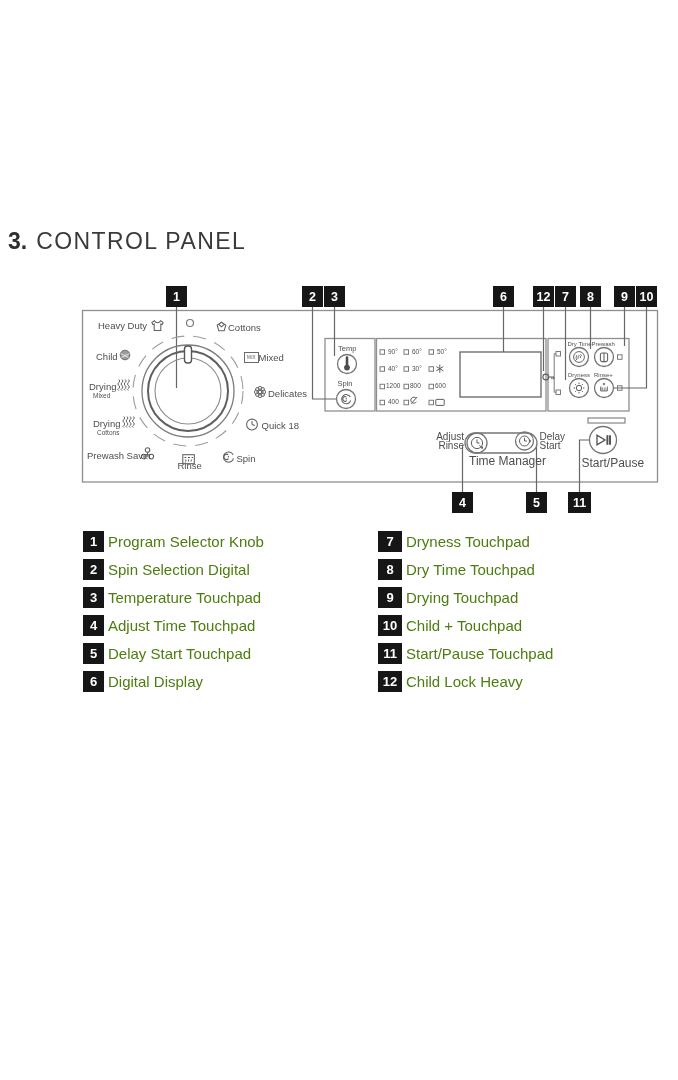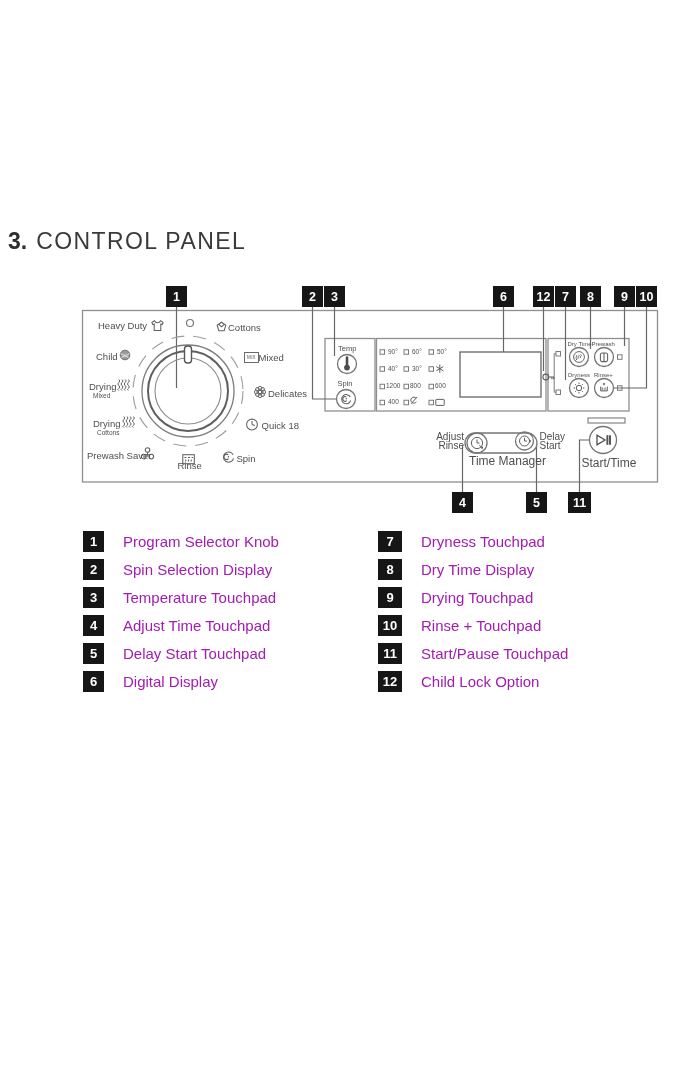--- a/index.html
+++ b/index.html
@@ -19,21 +19,21 @@
   .s6{font-size:6px;}
   .s10{font-size:12px;}
   .tr{text-align:right;}
   .mixbadge{position:absolute;left:244px;top:351.5px;width:13px;height:9px;border:1px solid #6a6a6a;
       font-size:4.6px;color:#555;display:flex;align-items:center;justify-content:center;letter-spacing:.2px;}
   .lcol{position:absolute;}
   .lrow{display:flex;align-items:center;height:21px;margin-bottom:7px;}
   .lnum{width:21px;height:21px;background:#161616;color:#fff;display:flex;align-items:center;
         justify-content:center;font-size:13px;font-weight:600;flex:0 0 auto;}
   .lnum.wide{width:24px;}
-  .ltext{font-size:15px;color:#a21caf;margin-left:19px;white-space:nowrap;text-align:center;}
+  .ltext{font-size:15px;color:#4d7c0f;margin-left:4px;white-space:nowrap;text-align:center;}
 </style>
 </head>
 <body>
 
 <div id="root">
 
   <div class="title">
     <span class="tnum">3.</span>
     <span class="ttext">CONTROL PANEL</span>
   </div>
@@ -273,30 +273,30 @@
   <span class="lbl s6" style="left:591.5px;top:340.8px">Prewash</span>
   <span class="lbl s6" style="left:568px;top:371.8px">Dryness</span>
   <span class="lbl s6" style="left:594px;top:371.8px">Rinse+</span>
 
   <span class="lbl s8 tr" style="left:432px;top:432px;width:32px">Adjust</span>
   <span class="lbl s8 tr" style="left:432px;top:441px;width:32px">Rinse</span>
   <span class="lbl s8" style="left:539.5px;top:431.5px">Delay</span>
   <span class="lbl s8" style="left:539.5px;top:440.5px">Start</span>
   <span class="lbl s10" style="left:469px;top:455px">Time Manager</span>
 
-  <span class="lbl s10" style="left:581.5px;top:456.5px">Start/Time</span>
+  <span class="lbl s10" style="left:581.5px;top:456.5px">Start/Pause</span>
 
   <div class="lcol" style="left:83px;top:531px">
     <div class="lrow">
       <span class="lnum">1</span>
       <span class="ltext">Program Selector Knob</span>
     </div>
     <div class="lrow">
       <span class="lnum">2</span>
-      <span class="ltext">Spin Selection Display</span>
+      <span class="ltext">Spin Selection Digital</span>
     </div>
     <div class="lrow">
       <span class="lnum">3</span>
       <span class="ltext">Temperature Touchpad</span>
     </div>
     <div class="lrow">
       <span class="lnum">4</span>
       <span class="ltext">Adjust Time Touchpad</span>
     </div>
     <div class="lrow">
@@ -309,33 +309,33 @@
     </div>
   </div>
 
   <div class="lcol" style="left:378px;top:531px">
     <div class="lrow">
       <span class="lnum wide">7</span>
       <span class="ltext">Dryness Touchpad</span>
     </div>
     <div class="lrow">
       <span class="lnum wide">8</span>
-      <span class="ltext">Dry Time Display</span>
+      <span class="ltext">Dry Time Touchpad</span>
     </div>
     <div class="lrow">
       <span class="lnum wide">9</span>
       <span class="ltext">Drying Touchpad</span>
     </div>
     <div class="lrow">
       <span class="lnum wide">10</span>
-      <span class="ltext">Rinse + Touchpad</span>
+      <span class="ltext">Child + Touchpad</span>
     </div>
     <div class="lrow">
       <span class="lnum wide">11</span>
       <span class="ltext">Start/Pause Touchpad</span>
     </div>
     <div class="lrow">
       <span class="lnum wide">12</span>
-      <span class="ltext">Child Lock Option</span>
+      <span class="ltext">Child Lock Heavy</span>
     </div>
   </div>
 
 </div>
 
 </body></html>

